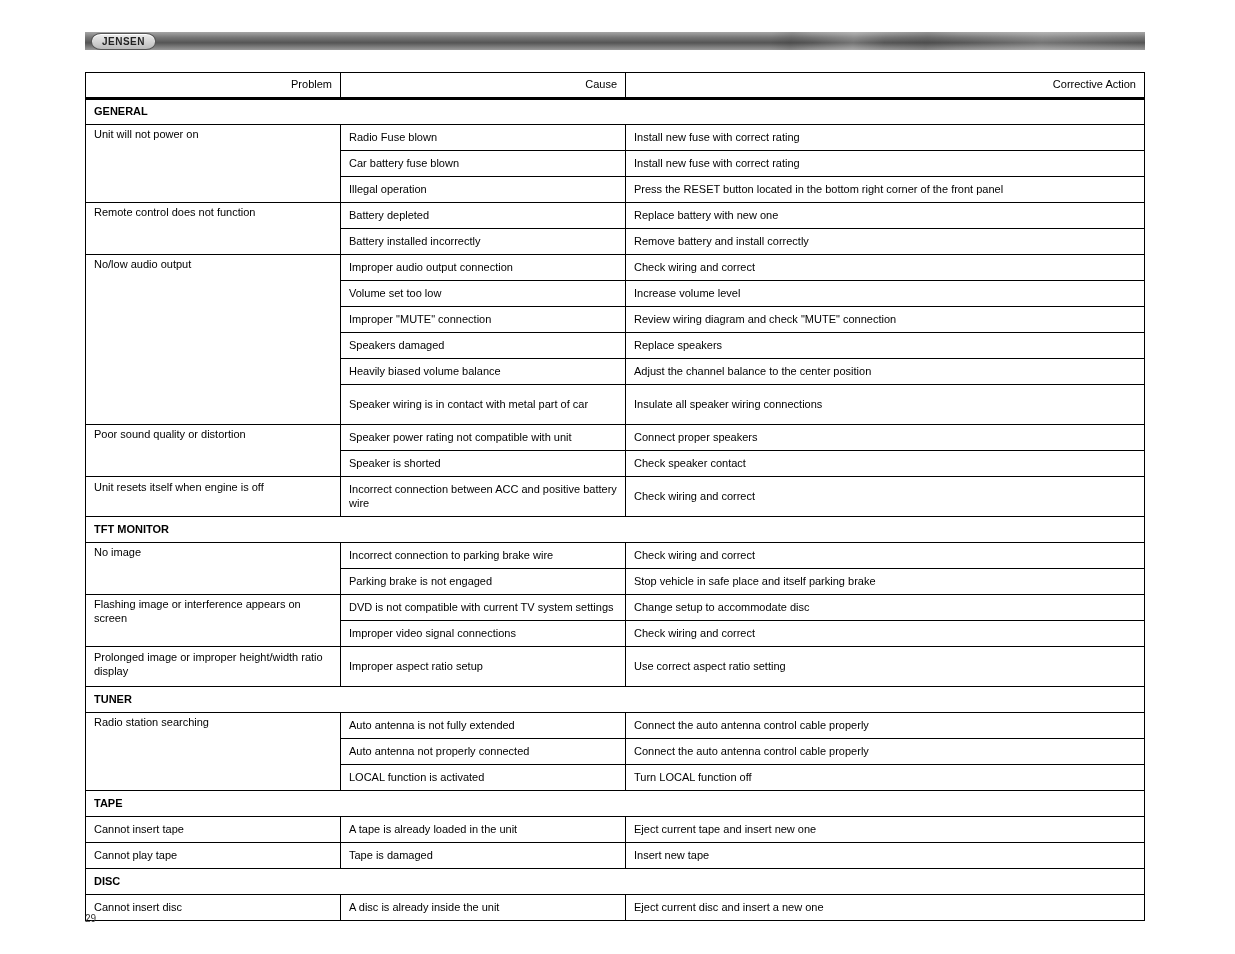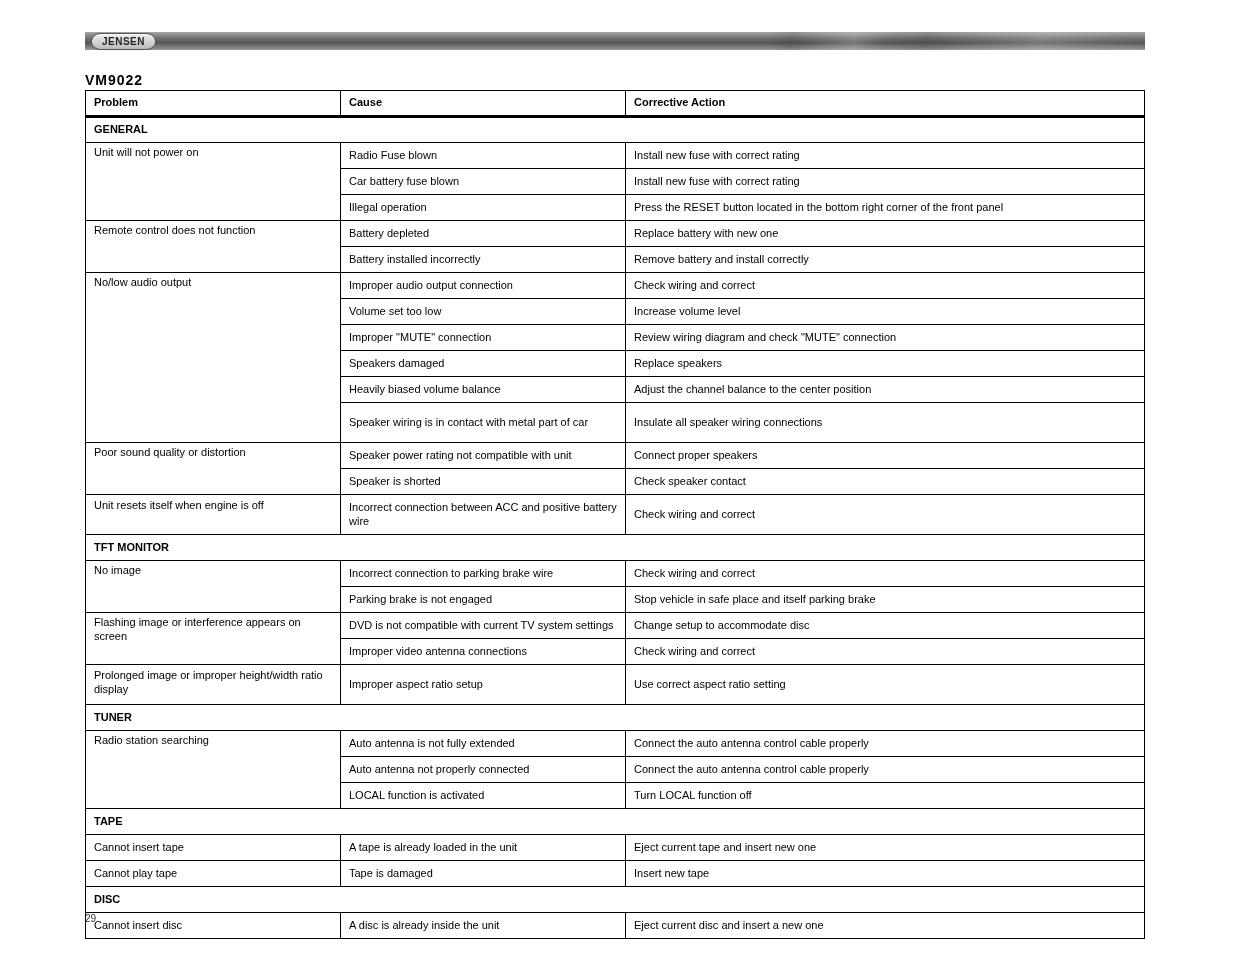--- a/index.html
+++ b/index.html
@@ -47,21 +47,21 @@
   table.tbl col.cC { width: auto; }
 
   table.tbl th, table.tbl td {
     border: 1px solid #000; height: 26px; padding: 3px 8px;
     font-size: 11px; color: #000; text-align: left; vertical-align: middle;
     line-height: 1.25;
     background: #fff;
   }
   table.tbl td { font-weight: normal; }
   table.tbl th {
-    font-weight: bold; border-bottom-width: 3px;
+    font-weight: normal; border-bottom-width: 3px; text-align: right;
   }
   table.tbl td.subhead {
     font-weight: bold;
   }
   table.tbl tr.tall td { height: 40px; padding-top: 4px; padding-bottom: 4px; }
   table.tbl td.vtop { vertical-align: top; }
 
   .page-number {
     position: absolute; left: 85px; bottom: 30px; font-size: 10px; color: #333;
   }
@@ -71,21 +71,20 @@
 
 <div class="banner">
   <div class="streaks"></div>
   <span class="logo">
     <span class="logo-badge">JENSEN</span>
   </span>
 </div>
 
 <div class="page">
 
-  <div style="font-size:14px; font-weight:bold; letter-spacing:1px; margin-bottom:2px;">VM9022</div>
 
 
   <table class="tbl">
     <colgroup>
         <col class="cA">
         <col class="cB">
         <col class="cC">
       </colgroup>
     <thead>
       <tr>
@@ -171,21 +170,21 @@
       <tr>
         <td>Parking brake is not engaged</td>
         <td>Stop vehicle in safe place and itself parking brake</td>
       </tr>
       <tr>
         <td rowspan="2" class="vtop">Flashing image or interference appears on screen</td>
         <td>DVD is not compatible with current TV system settings</td>
         <td>Change setup to accommodate disc</td>
       </tr>
       <tr>
-        <td>Improper video antenna connections</td>
+        <td>Improper video signal connections</td>
         <td>Check wiring and correct</td>
       </tr>
       <tr class="tall">
         <td class="vtop">Prolonged image or improper height/width ratio display</td>
         <td>Improper aspect ratio setup</td>
         <td>Use correct aspect ratio setting</td>
       </tr>
 
       <tr>
           <td colspan="3" class="subhead">TUNER</td>

